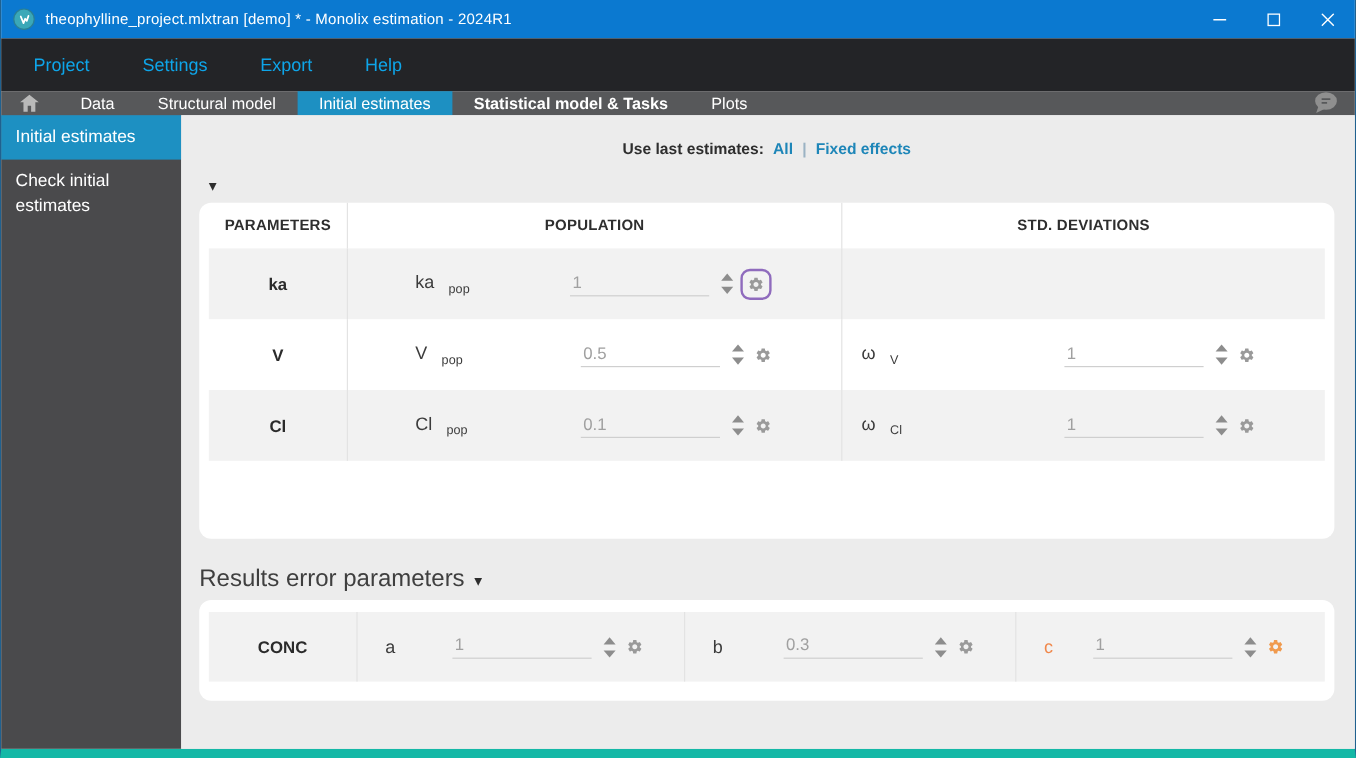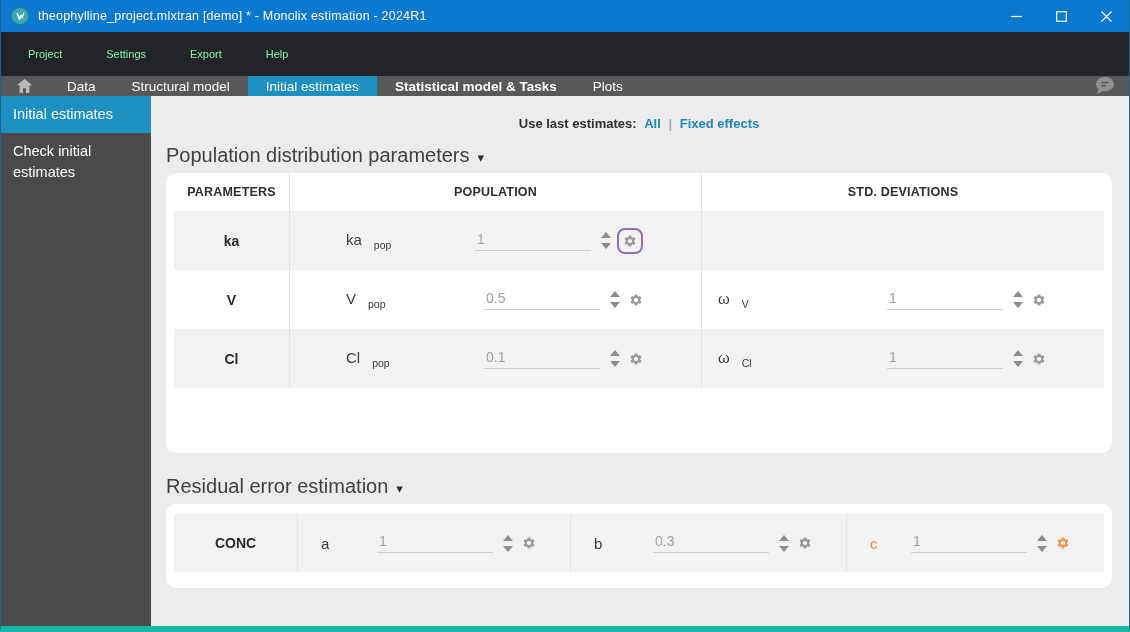--- a/index.html
+++ b/index.html
@@ -1,34 +1,34 @@
 <!DOCTYPE html>
 <html><head>
 <meta charset="utf-8">
 <style>
   * { margin:0; padding:0; box-sizing:border-box; }
   html,body { width:1130px; height:632px; overflow:hidden; }
   body { font-family:"Liberation Sans","DejaVu Sans",sans-serif; background:#ececec; }
 
   .window { width:1130px; height:632px; display:flex; flex-direction:column;
-            border-left:1px solid #20618f; border-right:1px solid #20618f; border-bottom:6px solid #14b8a6; }
+            border-left:1px solid #20618f; border-right:1px solid #20618f; border-bottom:8px solid #14b8a6; }
 
   
   .titlebar { height:32px; background:#0b79d0; display:flex; align-items:center; color:#fff; flex:0 0 auto; }
   .app-logo { width:18px; height:18px; margin:0 9px 0 10px; border-radius:50%; background:#3aa8b8;
               display:flex; align-items:center; justify-content:center; border:1px solid #2a7f95; }
   .app-logo svg { width:11px; height:11px; }
   .titlebar-text { font-size:12.5px; letter-spacing:.2px; }
   .win-controls { margin-left:auto; display:flex; height:100%; }
   .win-btn { width:45px; height:100%; display:flex; align-items:center; justify-content:center; color:#fff; }
   .win-btn svg { width:11px; height:11px; }
 
   
   .menubar { height:44px; background:#232427; display:flex; align-items:center; padding-left:27px; flex:0 0 auto; }
-  .menu-item { color:#86efac; font-size:11px; margin-right:44px; cursor:default; }
+  .menu-item { color:#0ea5e9; font-size:15px; margin-right:44px; cursor:default; }
 
   
   .tabbar { height:20px; background:#57585a; display:flex; align-items:stretch; flex:0 0 auto; }
   .home-tab { display:flex; align-items:center; padding:0 16px 0 15px; }
   .home-tab svg { width:17px; height:16px; fill:#b9b9b9; }
   .tab { display:flex; align-items:center; padding:0 18px; color:#fff; font-size:13.5px; cursor:default; }
   .tab.active { background:#1d90c2; }
   .tab.bold { font-weight:bold; }
   .tab-spacer { flex:1; }
   .chat-btn { display:flex; align-items:center; padding-right:12px; }
@@ -159,21 +159,20 @@
       <div class="links-block">
         <div class="links-row">
           <span>Use last estimates:</span>
           <span class="lnk">All</span>
           <span class="sep">|</span>
           <span class="lnk">Fixed effects</span>
         </div>
       </div>
 
       <div class="section-title">
-        <span>Population distribution parameters</span>
         <span class="caret">▾</span>
       </div>
 
       <div class="card card-pop">
         <div class="ptable-head">
           <div class="hcell colline">PARAMETERS</div>
           <div class="hcell colline">POPULATION</div>
           <div class="hcell">STD. DEVIATIONS</div>
         </div>
 
@@ -260,21 +259,21 @@
                   <svg viewBox="0 0 24 24">
                     <path d="M19.14,12.94c0.04-0.3,0.06-0.61,0.06-0.94c0-0.32-0.02-0.64-0.07-0.94l2.03-1.58c0.18-0.14,0.23-0.41,0.12-0.61l-1.92-3.32c-0.12-0.22-0.37-0.29-0.59-0.22l-2.39,0.96c-0.5-0.38-1.03-0.7-1.62-0.94L14.4,2.81c-0.04-0.24-0.24-0.41-0.48-0.41h-3.84c-0.24,0-0.43,0.17-0.47,0.41L9.25,5.35C8.66,5.59,8.12,5.92,7.63,6.29L5.24,5.33c-0.22-0.08-0.47,0-0.59,0.22L2.74,8.87C2.62,9.08,2.66,9.34,2.86,9.48l2.03,1.58C4.84,11.36,4.8,11.69,4.8,12s0.02,0.64,0.07,0.94l-2.03,1.58c-0.18,0.14-0.23,0.41-0.12,0.61l1.92,3.32c0.12,0.22,0.37,0.29,0.59,0.22l2.39-0.96c0.5,0.38,1.03,0.7,1.62,0.94l0.36,2.54c0.05,0.24,0.24,0.41,0.48,0.41h3.84c0.24,0,0.44-0.17,0.47-0.41l0.36-2.54c0.59-0.24,1.13-0.56,1.62-0.94l2.39,0.96c0.22,0.08,0.47,0,0.59-0.22l1.92-3.32c0.12-0.22,0.07-0.47-0.12-0.61L19.14,12.94z M12,15.6c-1.98,0-3.6-1.62-3.6-3.6s1.62-3.6,3.6-3.6s3.6,1.62,3.6,3.6S13.98,15.6,12,15.6z"></path>
                   </svg>
                 </span>
             </span>
           </div>
         </div>
       </div>
 
       <div class="section-title" style="margin-top:22px;">
-        <span>Residual error estimation</span>
+        <span>Results error parameters</span>
         <span class="caret">▾</span>
       </div>
 
       <div class="card card-res">
         <div class="rrow">
           <div class="rcell name colline">CONC</div>
           <div class="rcell colline">
             <span class="rlabel">a</span>
             <span class="rgrp">
               <span class="ival">1</span>

